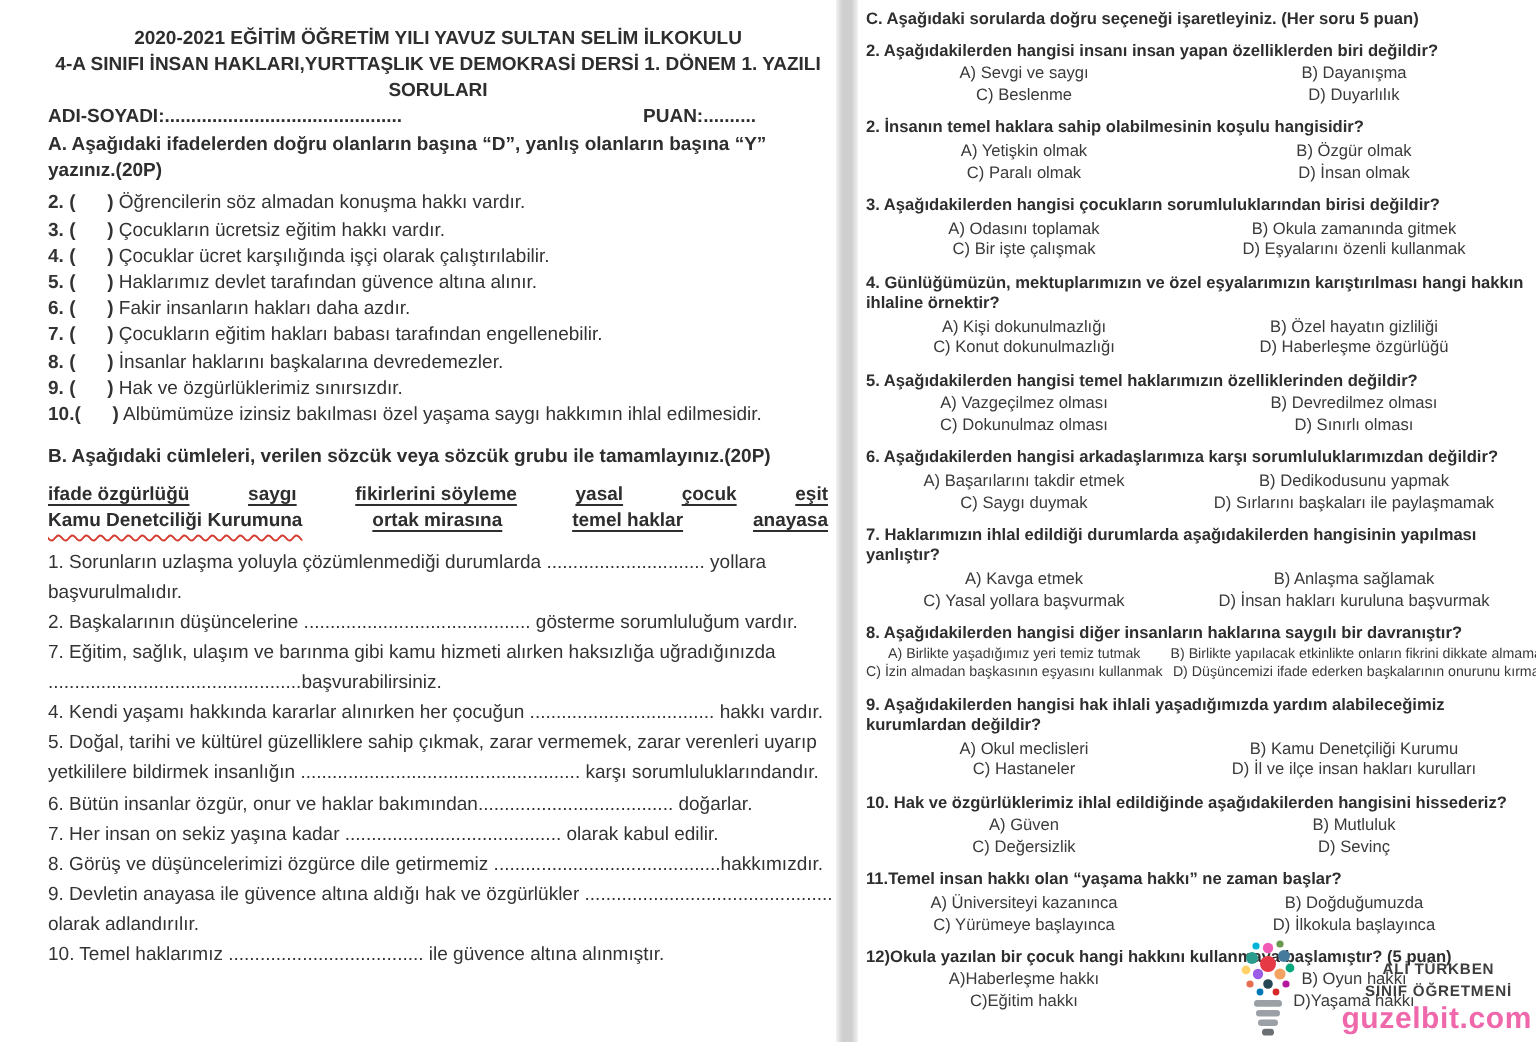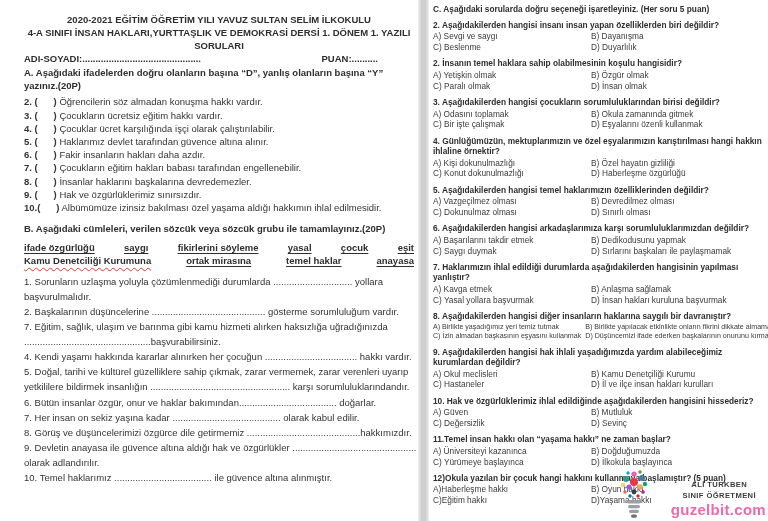--- a/index.html
+++ b/index.html
@@ -28,21 +28,21 @@
   .bank-row{display:flex;justify-content:space-between;font-weight:bold;line-height:13.5px;color:#2e2e2e;}
   .bank-term{text-decoration:underline;text-underline-offset:2px;}
   .missp{-webkit-text-decoration:underline wavy #d63a2f;text-decoration:underline wavy #d63a2f;text-underline-offset:2.5px;}
   .b-items{margin-top:6px;}
   .b-line{line-height:15.1px;white-space:nowrap;}
   
   .right-col{position:absolute;left:433px;top:4px;width:330px;font-size:8.3px;color:#3a3a3a;}
   .c-title{font-weight:bold;line-height:1.25;color:#2e2e2e;}
   .q{margin-top:5.5px;}
   .q-text{font-weight:bold;line-height:1.27;color:#2e2e2e;}
-  .opts{display:grid;grid-template-columns:158px 1fr;line-height:1.3;margin-top:1px;}
+  .opts{display:grid;grid-template-columns:158px 1fr;line-height:1.3;margin-top:1px;text-align:center;}
   .opts.wide{grid-template-columns:auto 1fr;font-size:7.1px;column-gap:4px;white-space:nowrap;}
   
   .watermark{position:absolute;right:2px;bottom:0;width:158px;height:62px;}
   .bulb{position:absolute;left:8px;bottom:2px;}
   .wm-author{position:absolute;right:10px;bottom:20px;text-align:center;font-size:7.6px;font-weight:bold;
              color:#3d3d3d;line-height:1.45;letter-spacing:0.4px;}
   .wm-site{position:absolute;right:0;bottom:3px;font-size:15px;font-weight:600;color:#ec4899;opacity:0.82;letter-spacing:0.3px;}
 </style>
 </head>
 <body>
@@ -60,21 +60,21 @@
   <div class="sec-title">A. Aşağıdaki ifadelerden doğru olanların başına “D”, yanlış olanların başına “Y” yazınız.(20P)</div>
   <div class="a-items">
     <div class="a-item"><span class="num">2.</span> <span class="paren">(      )</span> <span>Öğrencilerin söz almadan konuşma hakkı vardır.</span></div>
     <div class="a-item"><span class="num">3.</span> <span class="paren">(      )</span> <span>Çocukların ücretsiz eğitim hakkı vardır.</span></div>
     <div class="a-item"><span class="num">4.</span> <span class="paren">(      )</span> <span>Çocuklar ücret karşılığında işçi olarak çalıştırılabilir.</span></div>
     <div class="a-item"><span class="num">5.</span> <span class="paren">(      )</span> <span>Haklarımız devlet tarafından güvence altına alınır.</span></div>
     <div class="a-item"><span class="num">6.</span> <span class="paren">(      )</span> <span>Fakir  insanların hakları daha azdır.</span></div>
     <div class="a-item"><span class="num">7.</span> <span class="paren">(      )</span> <span>Çocukların eğitim hakları babası tarafından engellenebilir.</span></div>
     <div class="a-item"><span class="num">8.</span> <span class="paren">(      )</span> <span>İnsanlar haklarını başkalarına devredemezler.</span></div>
     <div class="a-item"><span class="num">9.</span> <span class="paren">(      )</span> <span>Hak ve özgürlüklerimiz sınırsızdır.</span></div>
-    <div class="a-item"><span class="num">10.</span><span class="paren">(      )</span> <span>Albümümüze izinsiz bakılması özel yaşama aldığı hakkımın ihlal edilmesidir.</span></div>
+    <div class="a-item"><span class="num">10.</span><span class="paren">(      )</span> <span>Albümümüze izinsiz bakılması özel yaşama saygı hakkımın ihlal edilmesidir.</span></div>
   </div>
 
   <div class="sec-title sec-b-title">B. Aşağıdaki cümleleri, verilen sözcük veya sözcük grubu ile tamamlayınız.(20P)</div>
   <div class="bank">
     <div class="bank-row">
       <span class="bank-term">ifade özgürlüğü</span>
       <span class="bank-term">saygı</span>
       <span class="bank-term">fikirlerini söyleme</span>
       <span class="bank-term">yasal</span>
       <span class="bank-term">çocuk</span>

